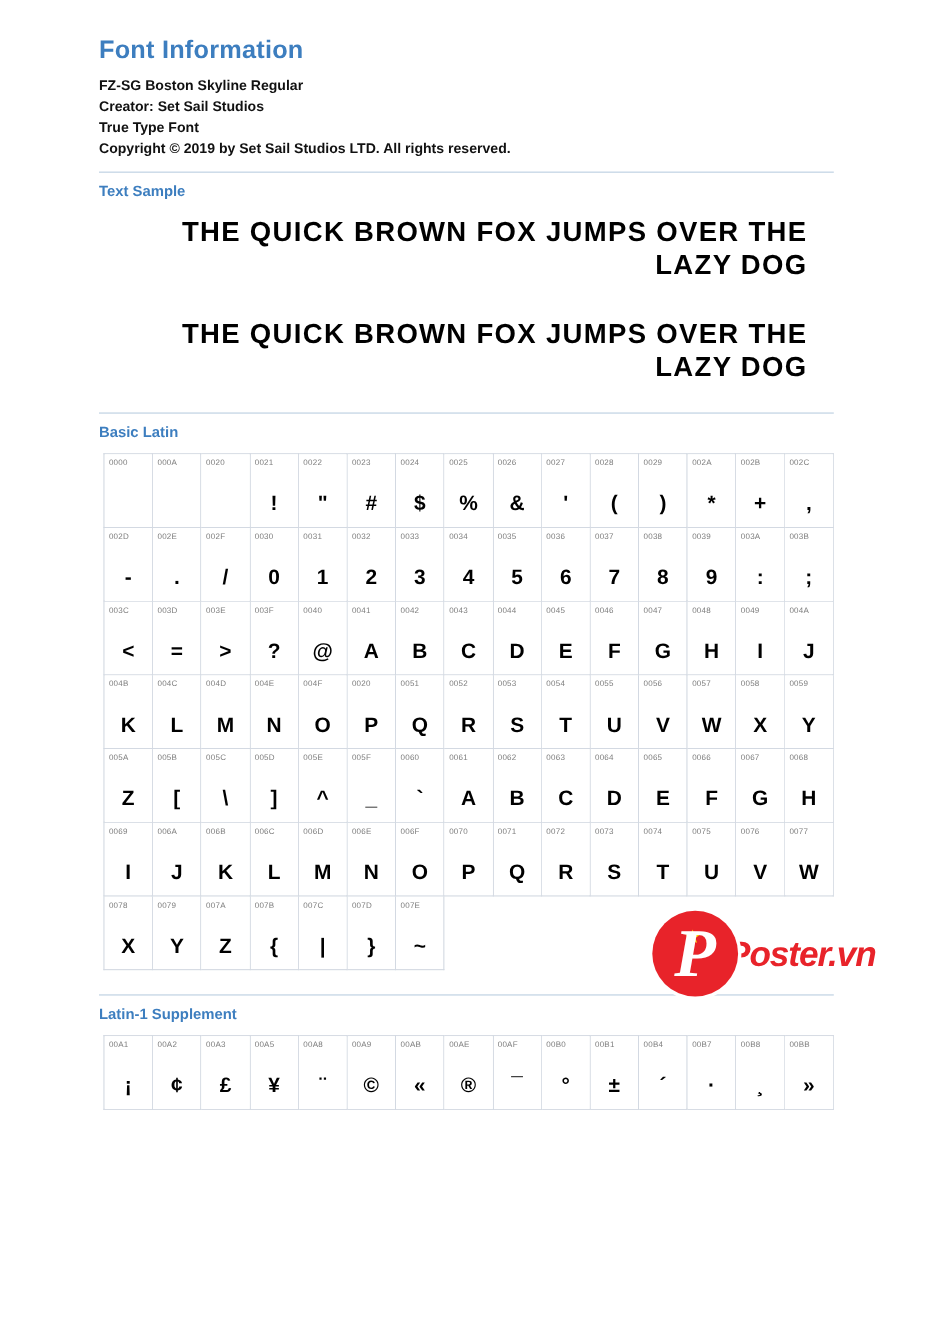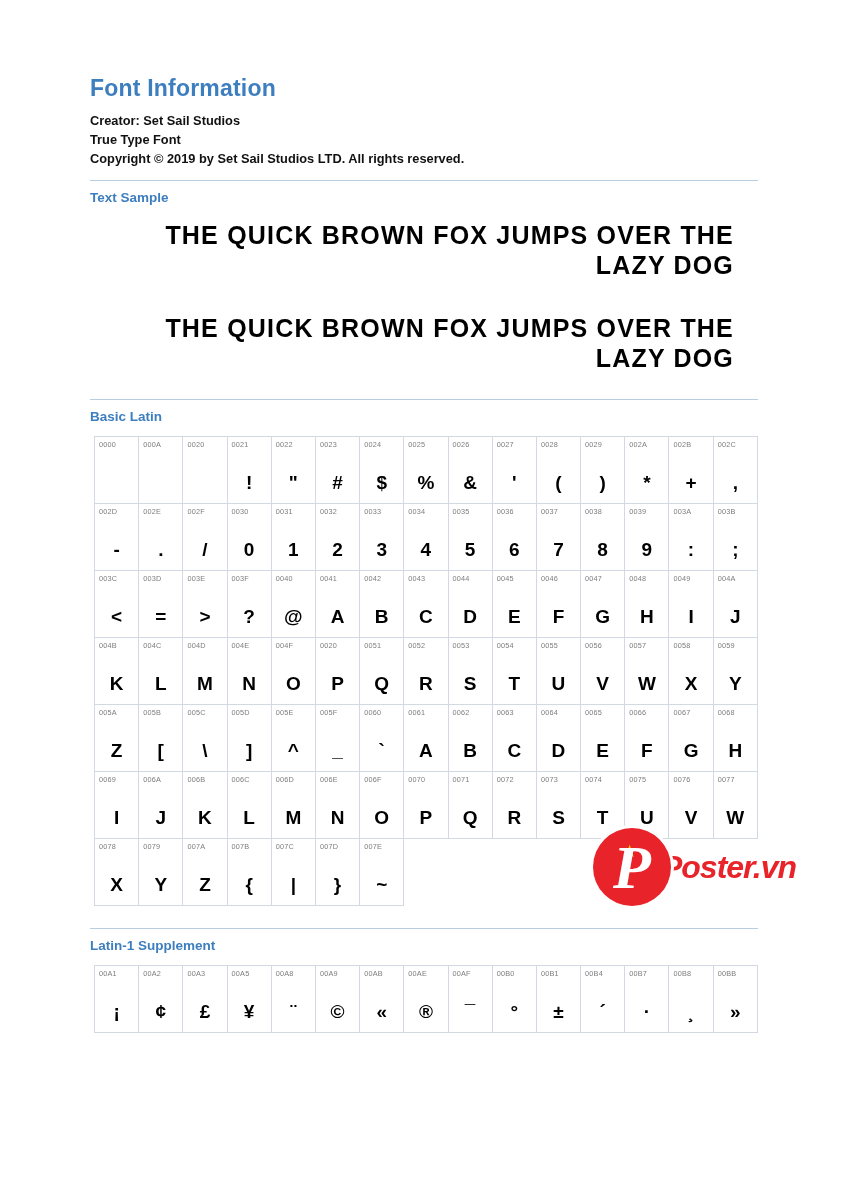--- a/index.html
+++ b/index.html
@@ -15,21 +15,21 @@
     color: #111111;
     overflow: hidden;
   }
   .page {
     position: absolute;
     left: 0; top: 0;
     width: 848px;
     height: 932px;
     background: #fff;
     box-sizing: border-box;
-    padding: 75px 90px 0 90px;
+    padding: 32px 90px 0 90px;
   }
   
   .doc-title {
     font-size: 23px;
     font-weight: bold;
     color: #3d7ebf;
     margin: 0 0 9px 0;
     letter-spacing: 0.2px;
   }
   .meta-line {
@@ -154,20 +154,21 @@
     text-shadow: 1px 1px 0 #fff, -1px -1px 0 #fff, 1px -1px 0 #fff, -1px 1px 0 #fff;
   }
 </style>
 </head>
 <body>
 
 <div class="page">
 
   <h1 class="doc-title">Font Information</h1>
 
+  <p class="meta-line">FZ-SG Boston Skyline Regular</p>
   <p class="meta-line">Creator: Set Sail Studios</p>
   <p class="meta-line">True Type Font</p>
   <p class="meta-line">Copyright © 2019 by Set Sail Studios LTD. All rights reserved.</p>
 
   <hr class="rule">
   <div class="section-title">Text Sample</div>
 
   <div class="sample-block">
     <div class="sample sample-1">THE QUICK BROWN FOX JUMPS OVER THE LAZY DOG</div>
     <div class="sample sample-2">THE QUICK BROWN FOX JUMPS OVER THE LAZY DOG</div>

